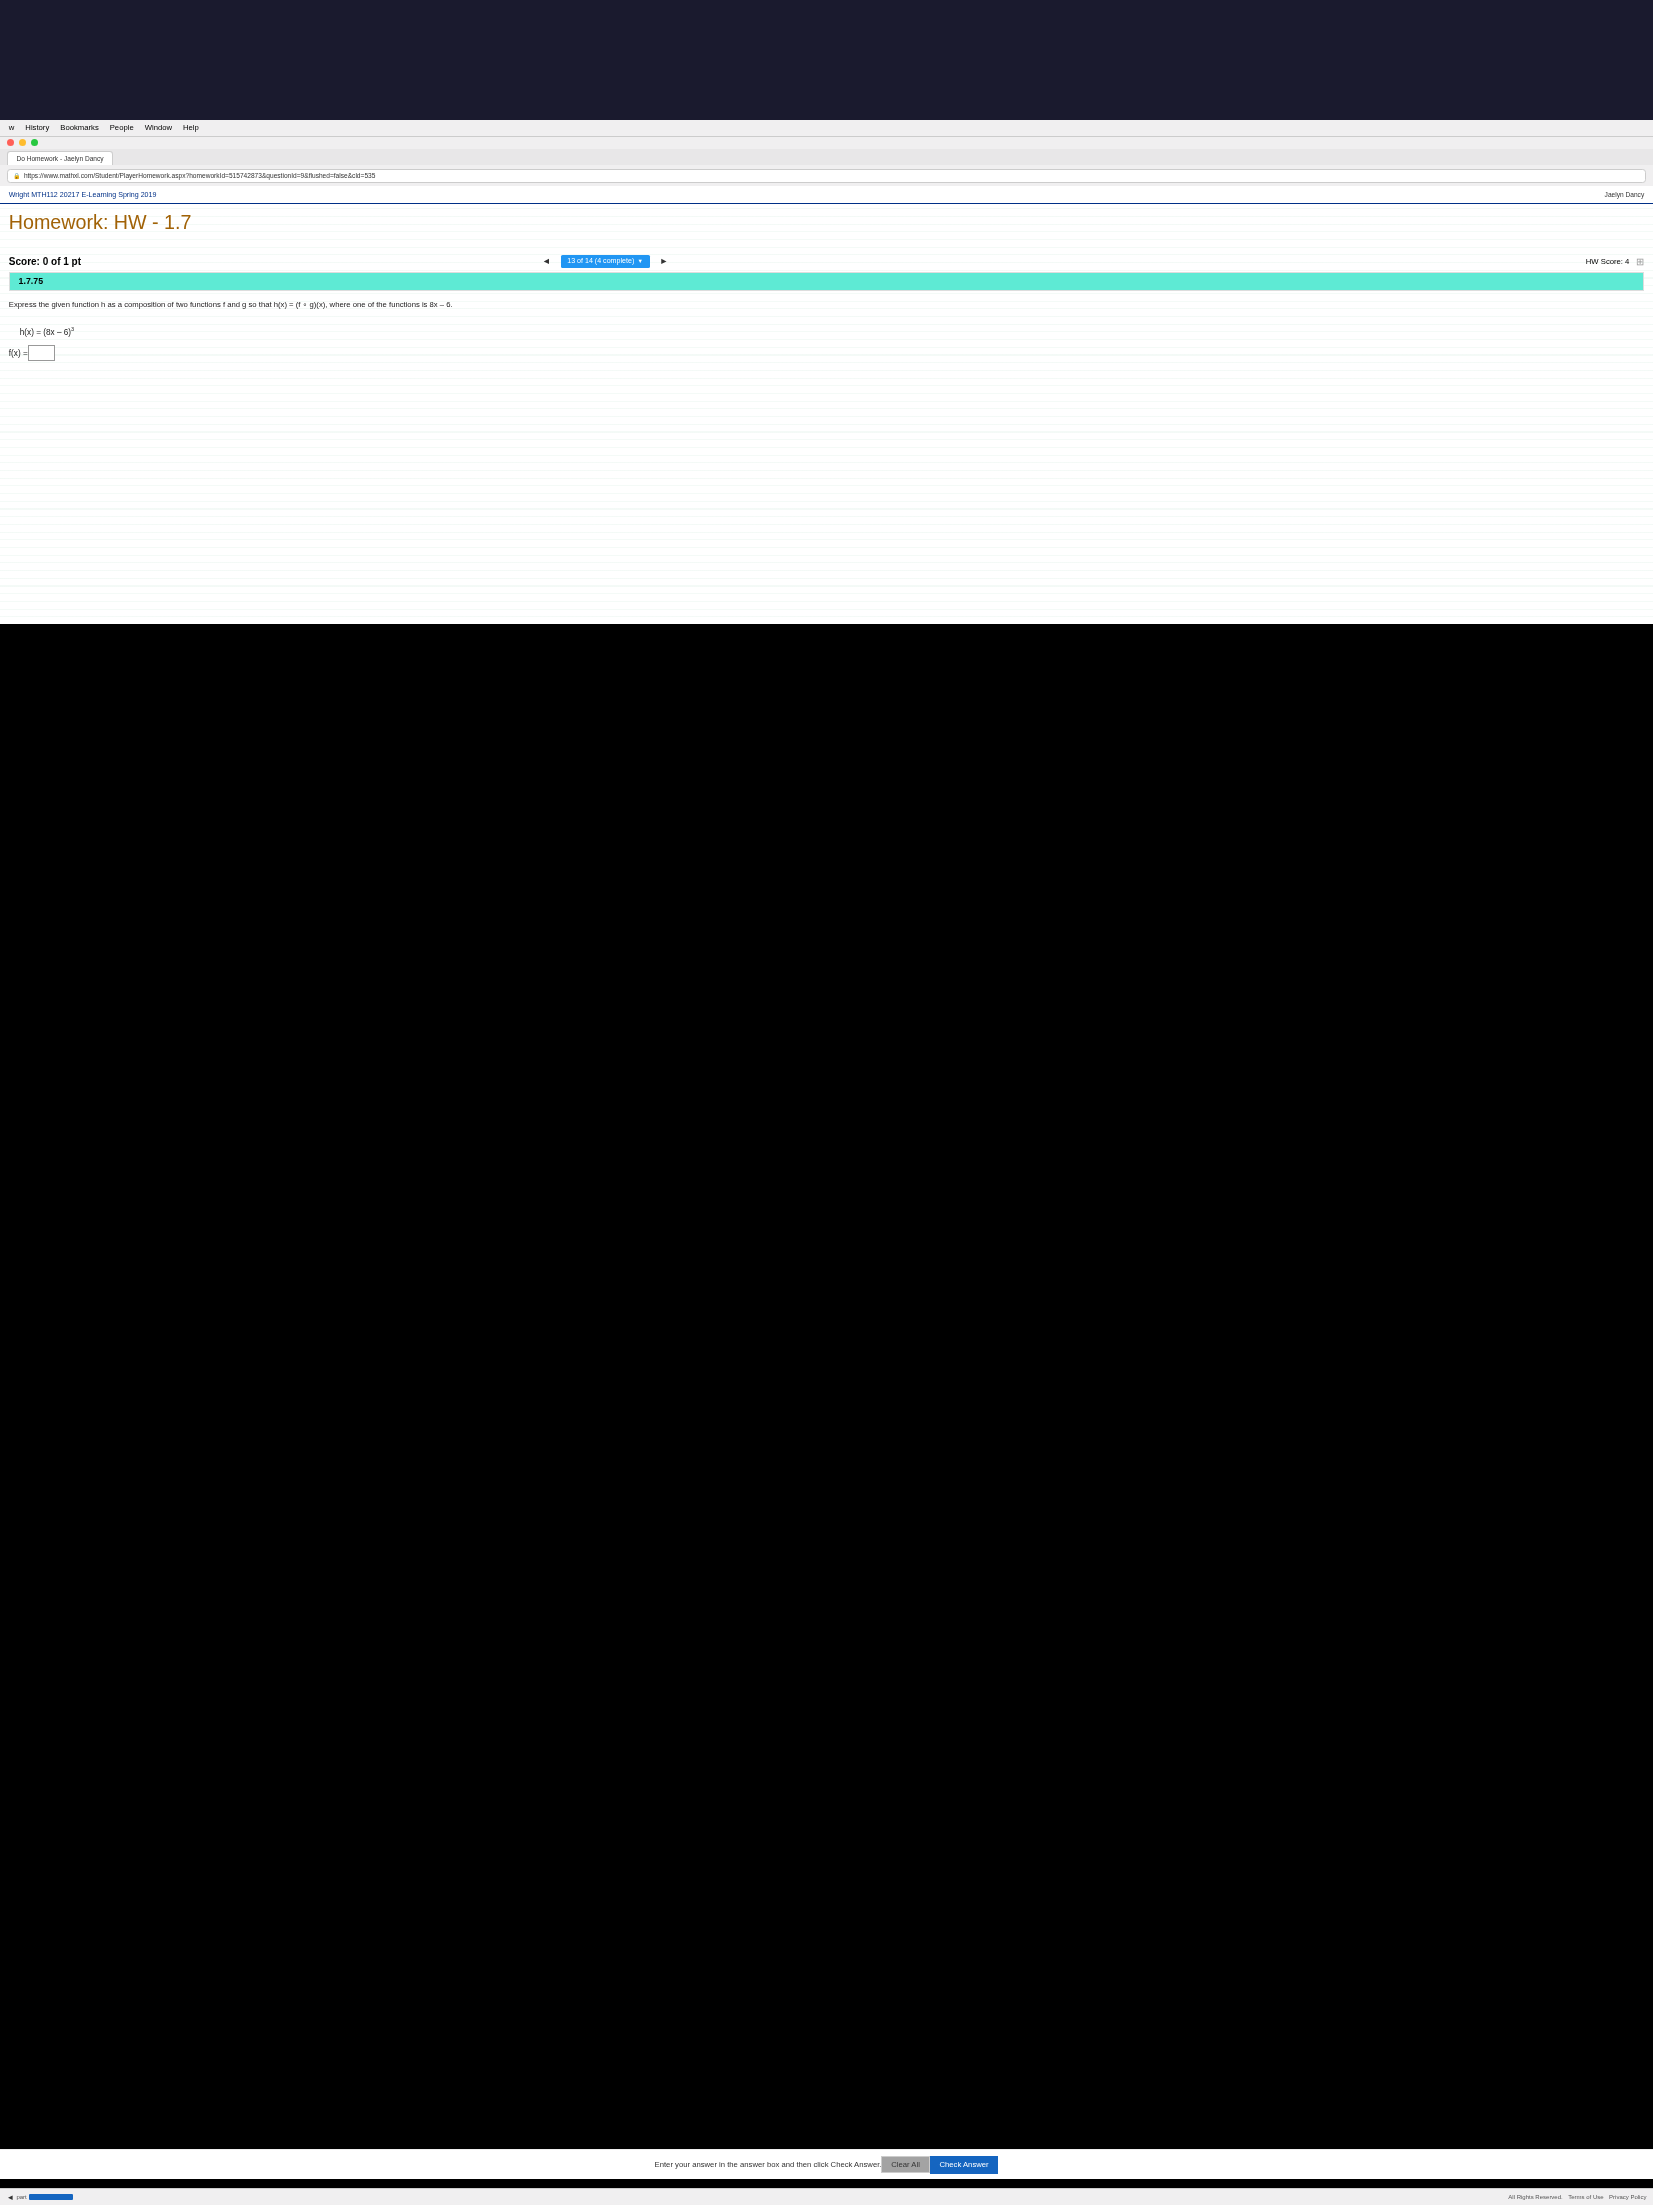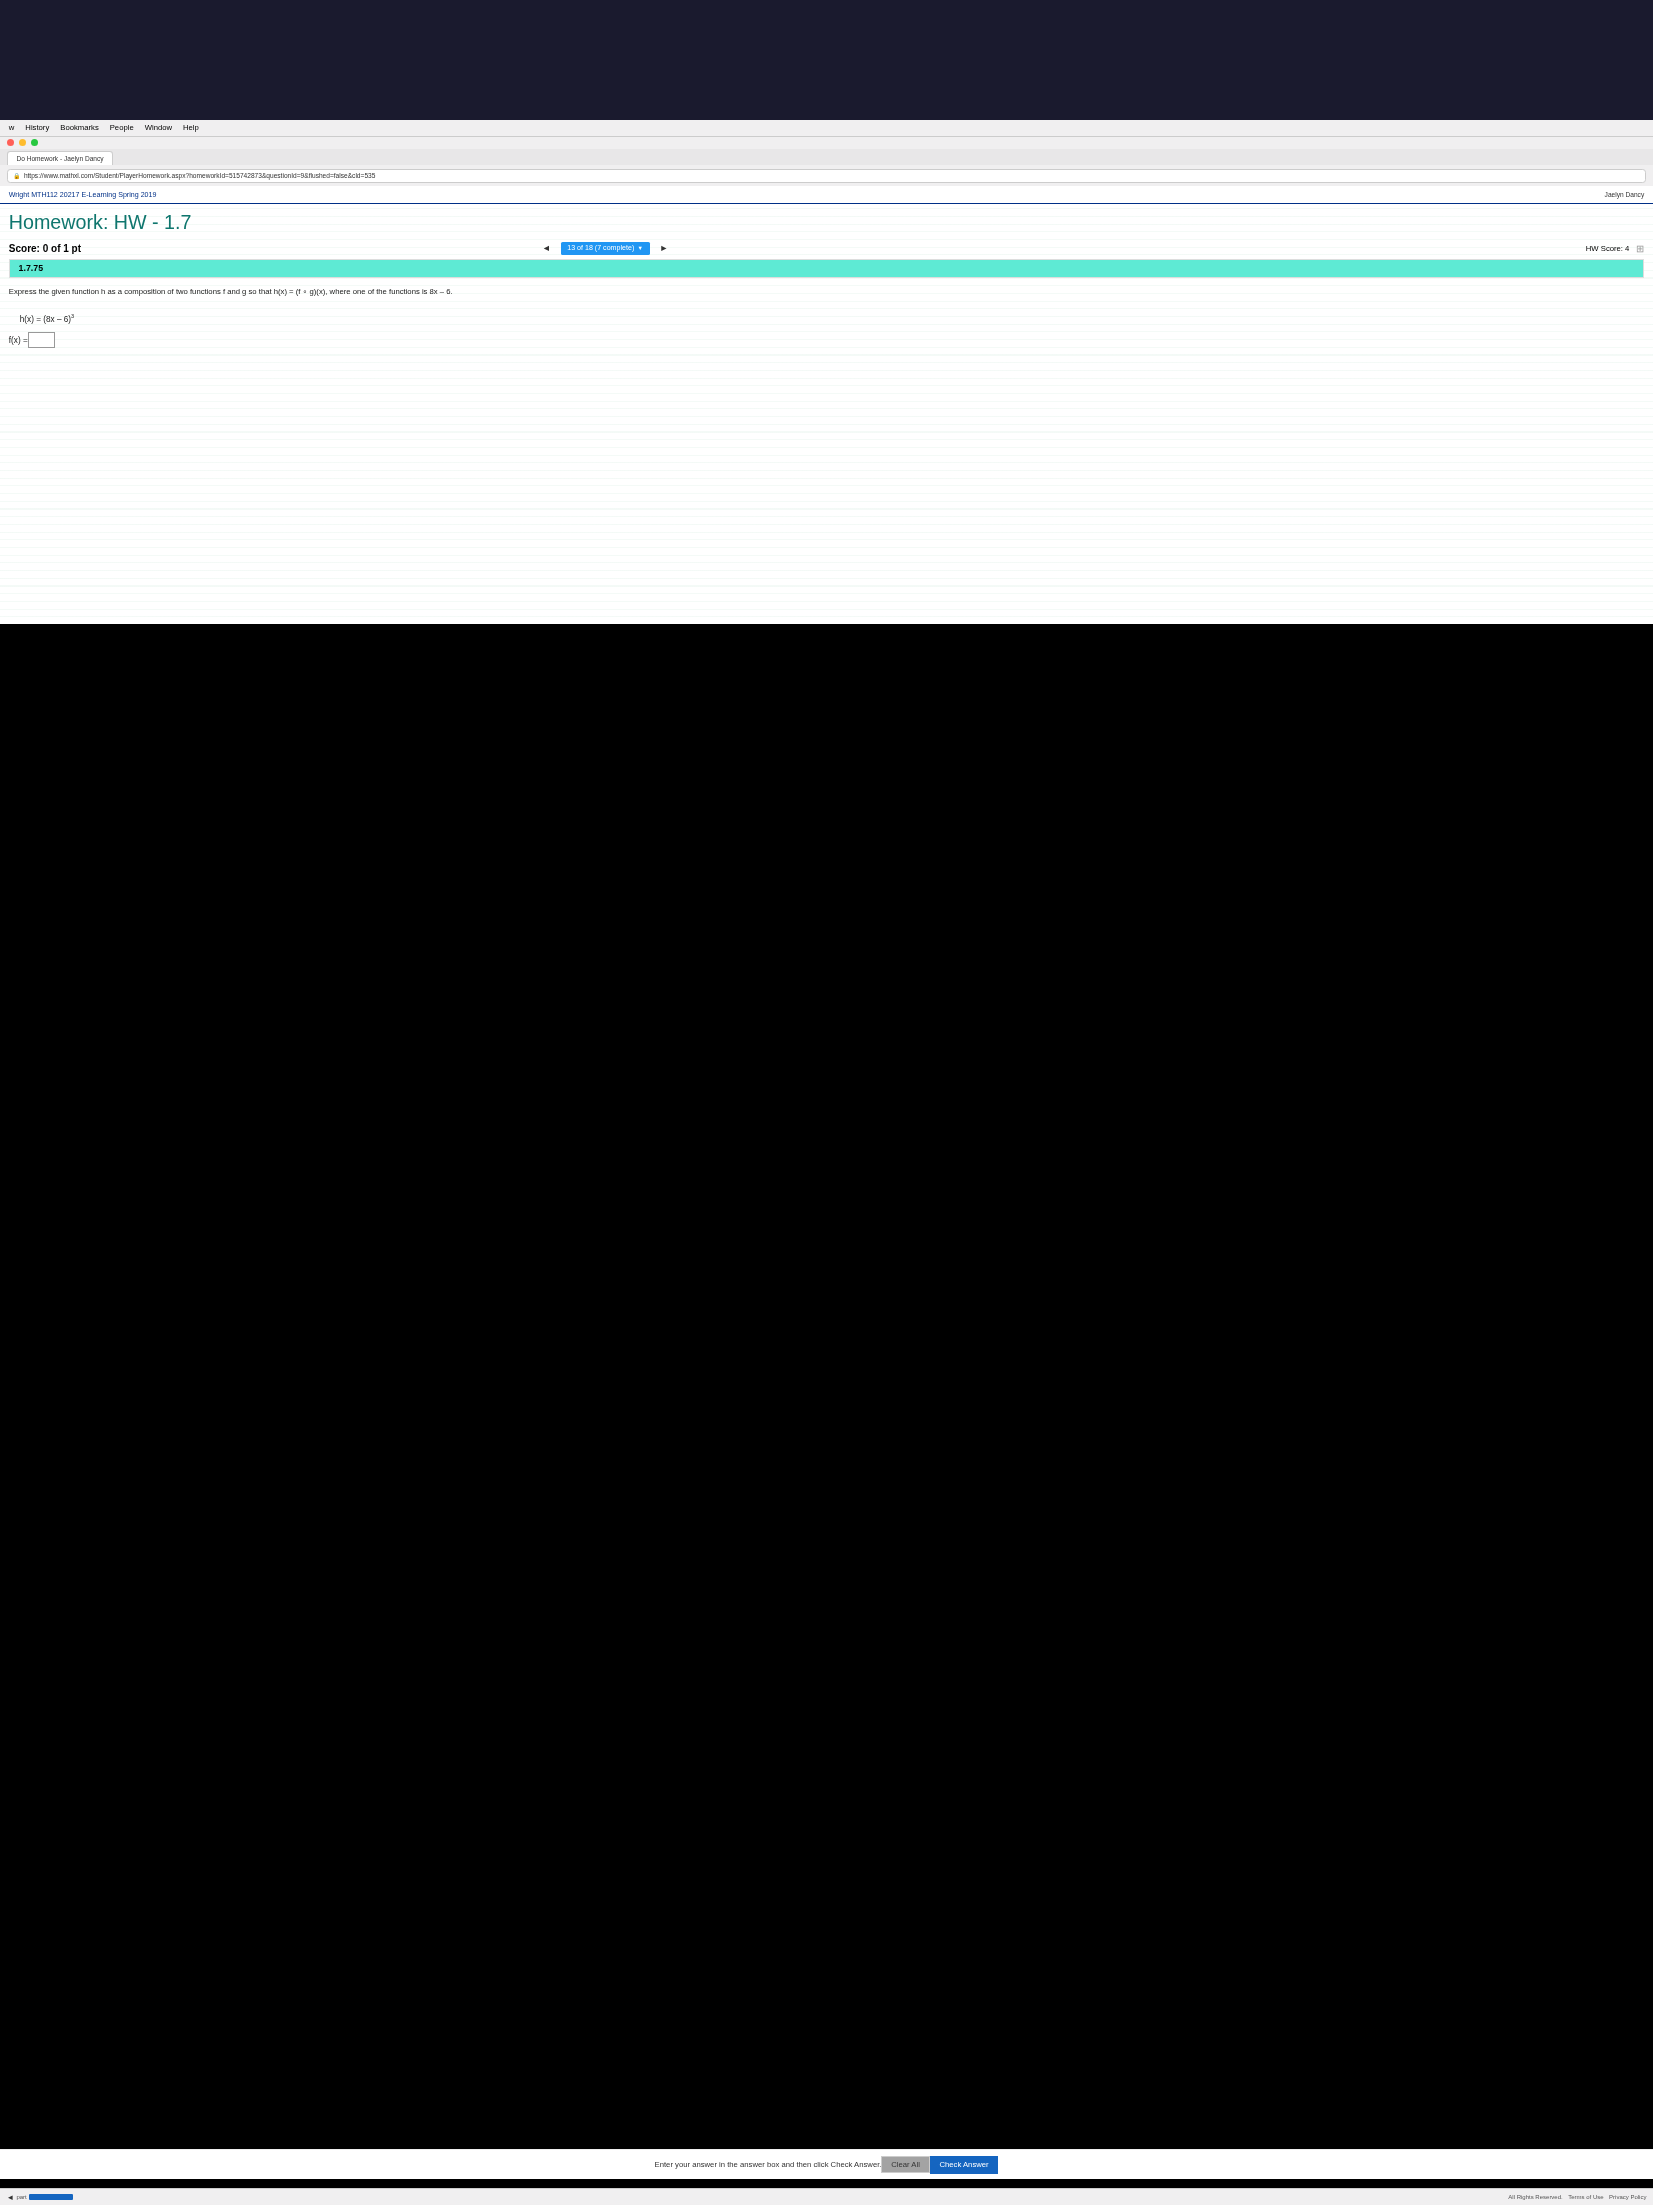--- a/index.html
+++ b/index.html
@@ -140,22 +140,22 @@
 
     
     .hw-title-section {
       padding: 6.6px 8.8px 2.2px;
       position: relative;
       z-index: 1;
     }
     .hw-title {
       font-size: 19.7px;
       font-weight: 300;
-      color: #0f766e;
-      margin-bottom: 2px;
+      color: #a16207;
+      margin-bottom: 15px;
     }
 
     
     .score-row {
       display: flex;
       align-items: center;
       padding: 3.3px 8.8px;
       position: relative;
       z-index: 1;
     }
@@ -389,21 +389,21 @@
   </div>
 
   <div class="score-row">
     <span class="score-label">
       <span>Score:</span>
       <span>0 of 1 pt</span>
     </span>
     <div class="nav-controls">
       <button class="nav-btn">◄</button>
       <div class="progress-indicator">
-        <span>13 of 18 (7 complete)</span>
+        <span>13 of 14 (4 complete)</span>
         <span class="dropdown-arrow">▼</span>
       </div>
       <button class="nav-btn">►</button>
     </div>
     <span class="hw-score-label">HW Score: 4</span>
     <span class="grid-icon">⊞</span>
   </div>
 
   <div class="question-num-row">
     <span class="question-num">1.7.75</span>

